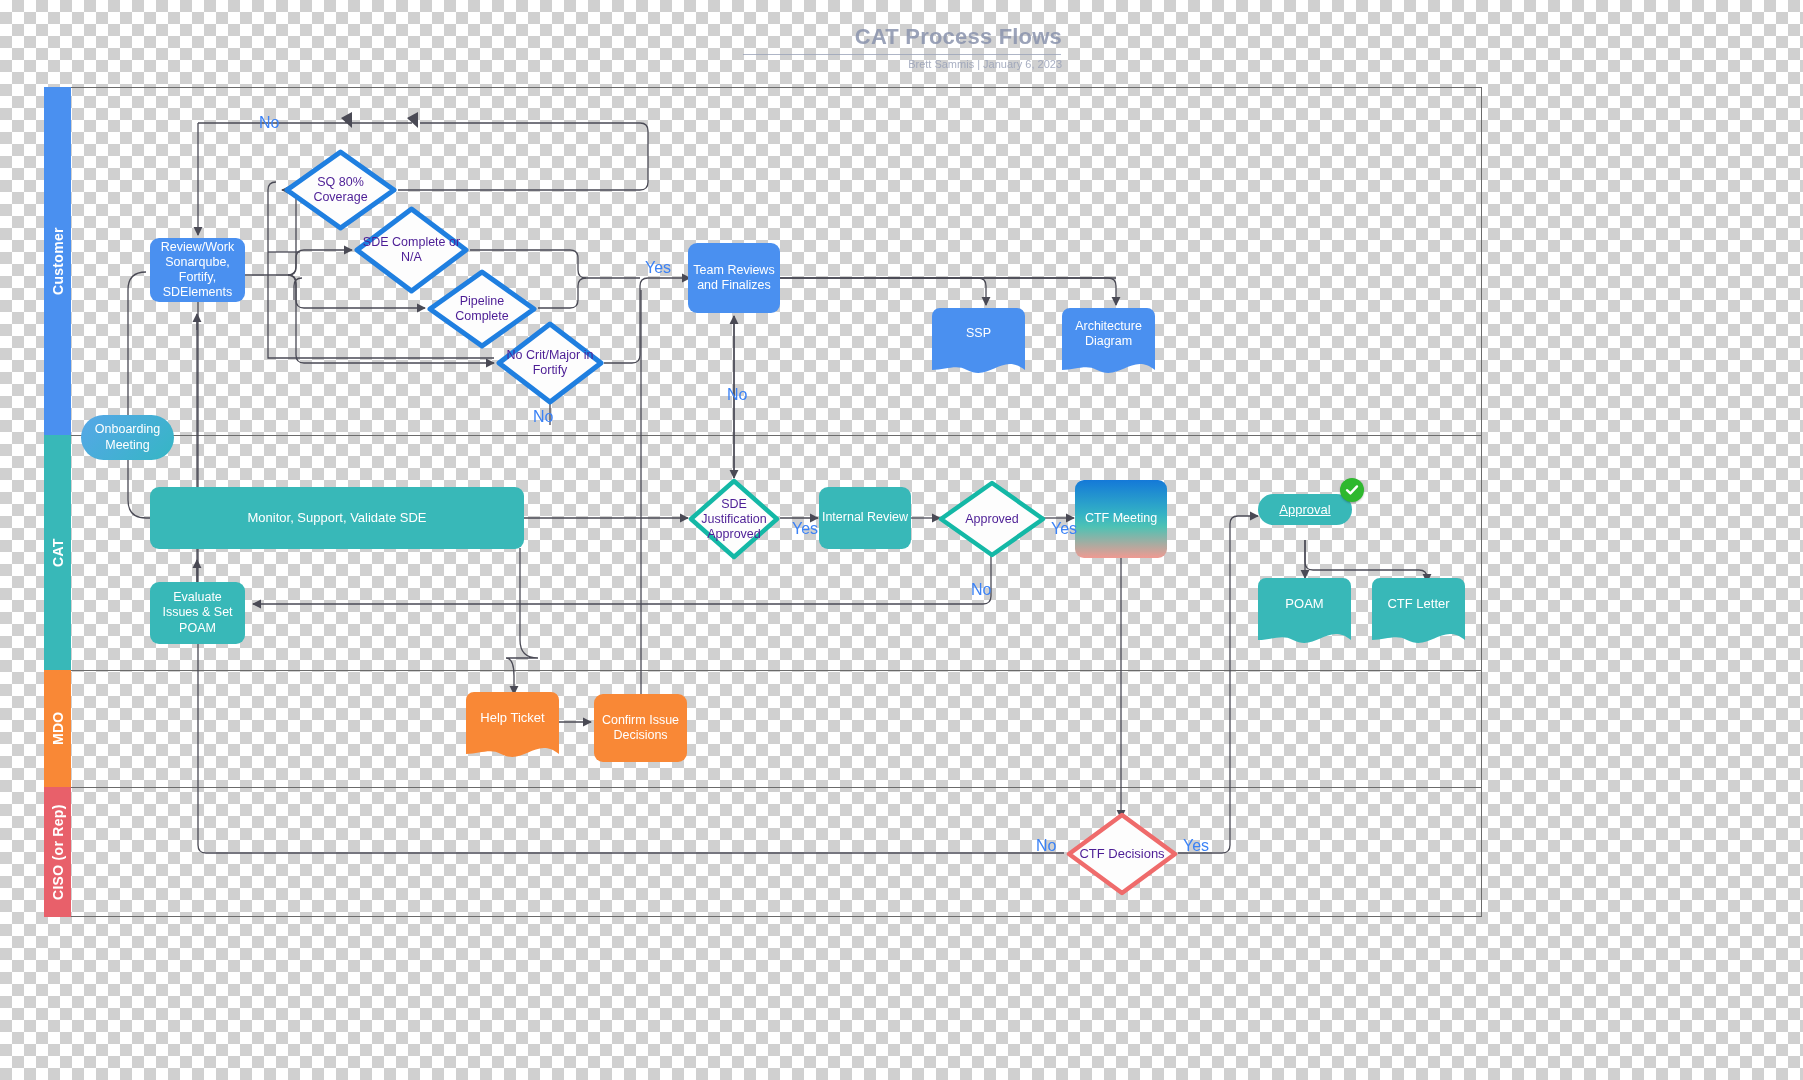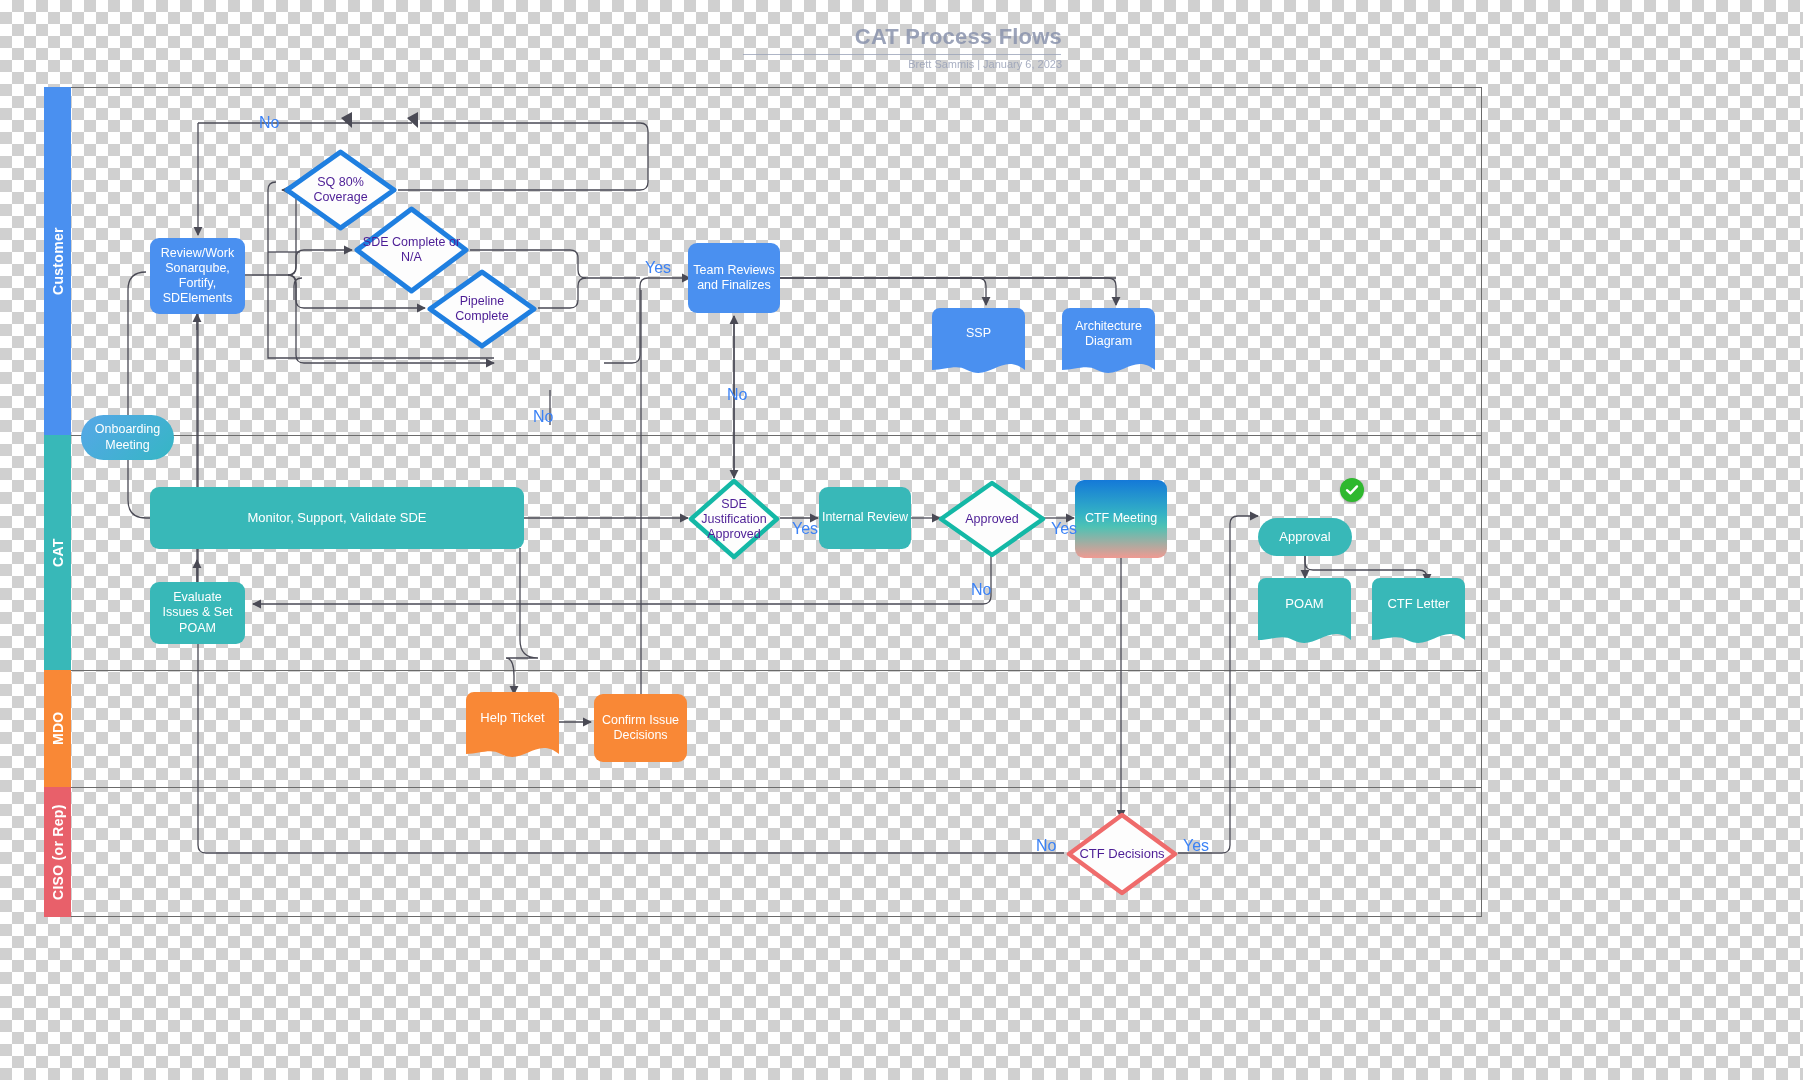--- a/index.html
+++ b/index.html
@@ -186,21 +186,21 @@
       <path d="M1305,540 V578" marker-end="url(#arrow)"></path>
 
       <path d="M520,548 V640 Q520,658 538,658 H506 Q514,658 514,676 V694" marker-end="url(#arrow)"></path>
 
       <path d="M558,722 H591" marker-end="url(#arrow)"></path>
 
       <path d="M641,694 V290"></path>
     </g>
   </svg>
 
-  <div class="abs node rect" style="left:150px;top:238px;width:95px;height:76px;background:#4a90f0;font-size:12.5px;padding:6px 6px;">
+  <div class="abs node rect" style="left:150px;top:238px;width:95px;height:64px;background:#4a90f0;font-size:12.5px;padding:6px 6px;">
     <span>Review/Work Sonarqube, Fortify, SDElements</span>
   </div>
 
   <div class="diamond" style="left:283px;top:148px;width:115px;height:84px;">
     <svg width="115" height="84" viewBox="0 0 115 84">
       <polygon points="57.5,4 111,42 57.5,80 4,42" fill="#fdfdfd" stroke="#1f7fe0" stroke-width="5" stroke-linejoin="round"></polygon>
     </svg>
     <div class="dia-label" style="font-size:12.5px;">SQ 80% Coverage</div>
   </div>
 
@@ -211,20 +211,26 @@
     <div class="dia-label" style="font-size:12.5px;">SDE Complete or N/A</div>
   </div>
 
   <div class="diamond" style="left:426px;top:268px;width:112px;height:82px;">
     <svg width="112" height="82" viewBox="0 0 112 82">
       <polygon points="56,4 108,41 56,78 4,41" fill="#fdfdfd" stroke="#1f7fe0" stroke-width="5" stroke-linejoin="round"></polygon>
     </svg>
     <div class="dia-label" style="font-size:12.5px;">Pipeline Complete</div>
   </div>
 
+  <div class="diamond" style="left:495px;top:320px;width:110px;height:86px;">
+    <svg width="110" height="86" viewBox="0 0 110 86">
+      <polygon points="55,4 106,43 55,82 4,43" fill="#fdfdfd" stroke="#1f7fe0" stroke-width="5" stroke-linejoin="round"></polygon>
+    </svg>
+    <div class="dia-label" style="font-size:12.5px;">No Crit/Major in Fortify</div>
+  </div>
 
   <div class="abs node rect" style="left:688px;top:243px;width:92px;height:70px;background:#4a90f0;font-size:12.5px;padding:0 5px;">
     <span>Team Reviews and Finalizes</span>
   </div>
 
   <div class="doc" style="left:932px;top:308px;width:93px;height:70px;">
     <svg width="93" height="70" viewBox="0 0 93 70">
       <path d="M8,0 H85 a8,8 0 0 1 8,8 V62 C70,44 58,74 35,62 C24,56 14,62 0,62 V8 a8,8 0 0 1 8,-8 Z" fill="#4a90f0"></path>
     </svg>
     <div class="doc-label" style="font-size:12.5px;">SSP</div>
@@ -264,21 +270,21 @@
     <svg width="108" height="78" viewBox="0 0 108 78">
       <polygon points="54,3 105,39 54,75 3,39" fill="#fdfdfd" stroke="#14b8a6" stroke-width="4.5" stroke-linejoin="round"></polygon>
     </svg>
     <div class="dia-label" style="font-size:12.5px;">Approved</div>
   </div>
 
   <div class="abs node rect" style="left:1075px;top:480px;width:92px;height:78px;font-size:12.5px;background:linear-gradient(180deg,#1479d8 0%,#35b4c4 45%,#4ec2b4 60%,#f09a92 100%);">
     <span>CTF Meeting</span>
   </div>
 
-  <div class="abs node stadium" style="left:1258px;top:518px;width:94px;height:38px;background:#38b8b8;font-size:13px;">
+  <div class="abs node stadium" style="left:1258px;top:494px;width:94px;height:31px;background:#38b8b8;font-size:13px;text-decoration:underline;">
     <span>Approval</span>
   </div>
   <div class="badge-check" style="left:1340px;top:478px;">
     <svg width="14" height="14" viewBox="0 0 14 14">
       <path d="M2,7.2 L5.4,10.4 L12,3.4" stroke="#ffffff" stroke-width="2.4" fill="none" stroke-linecap="round" stroke-linejoin="round"></path>
     </svg>
   </div>
 
   <div class="doc" style="left:1258px;top:578px;width:93px;height:70px;">
     <svg width="93" height="70" viewBox="0 0 93 70">

